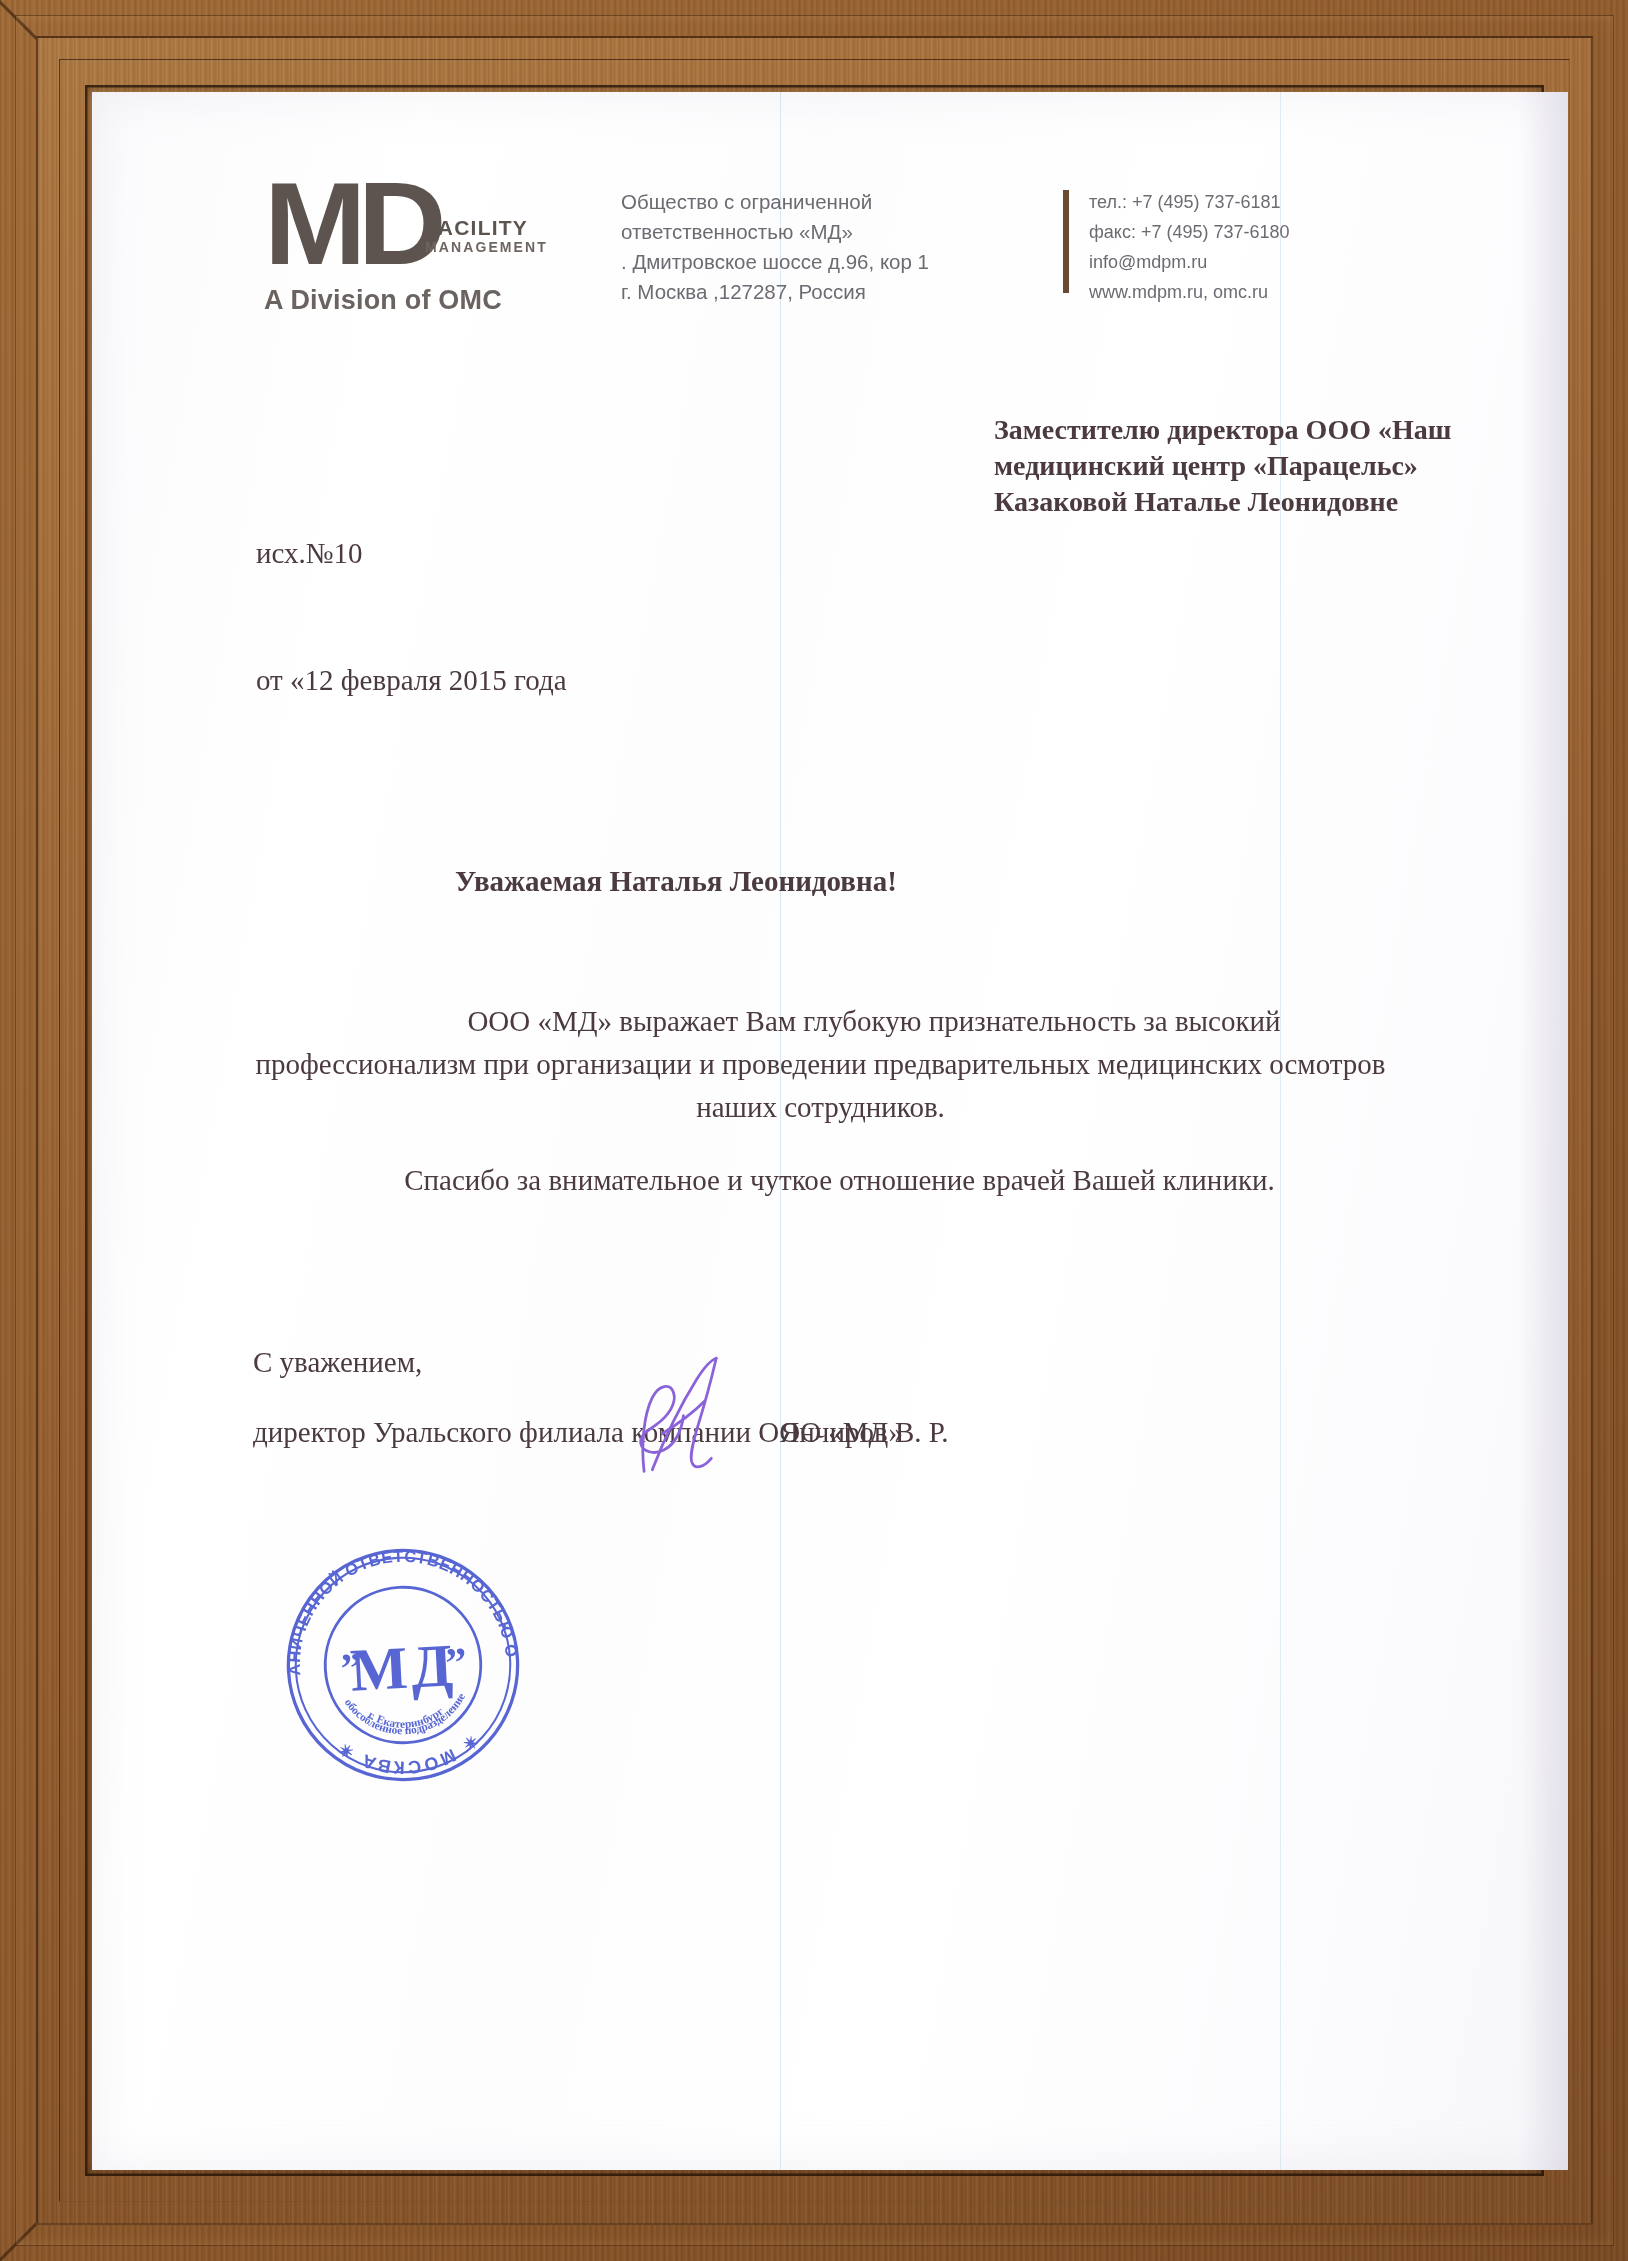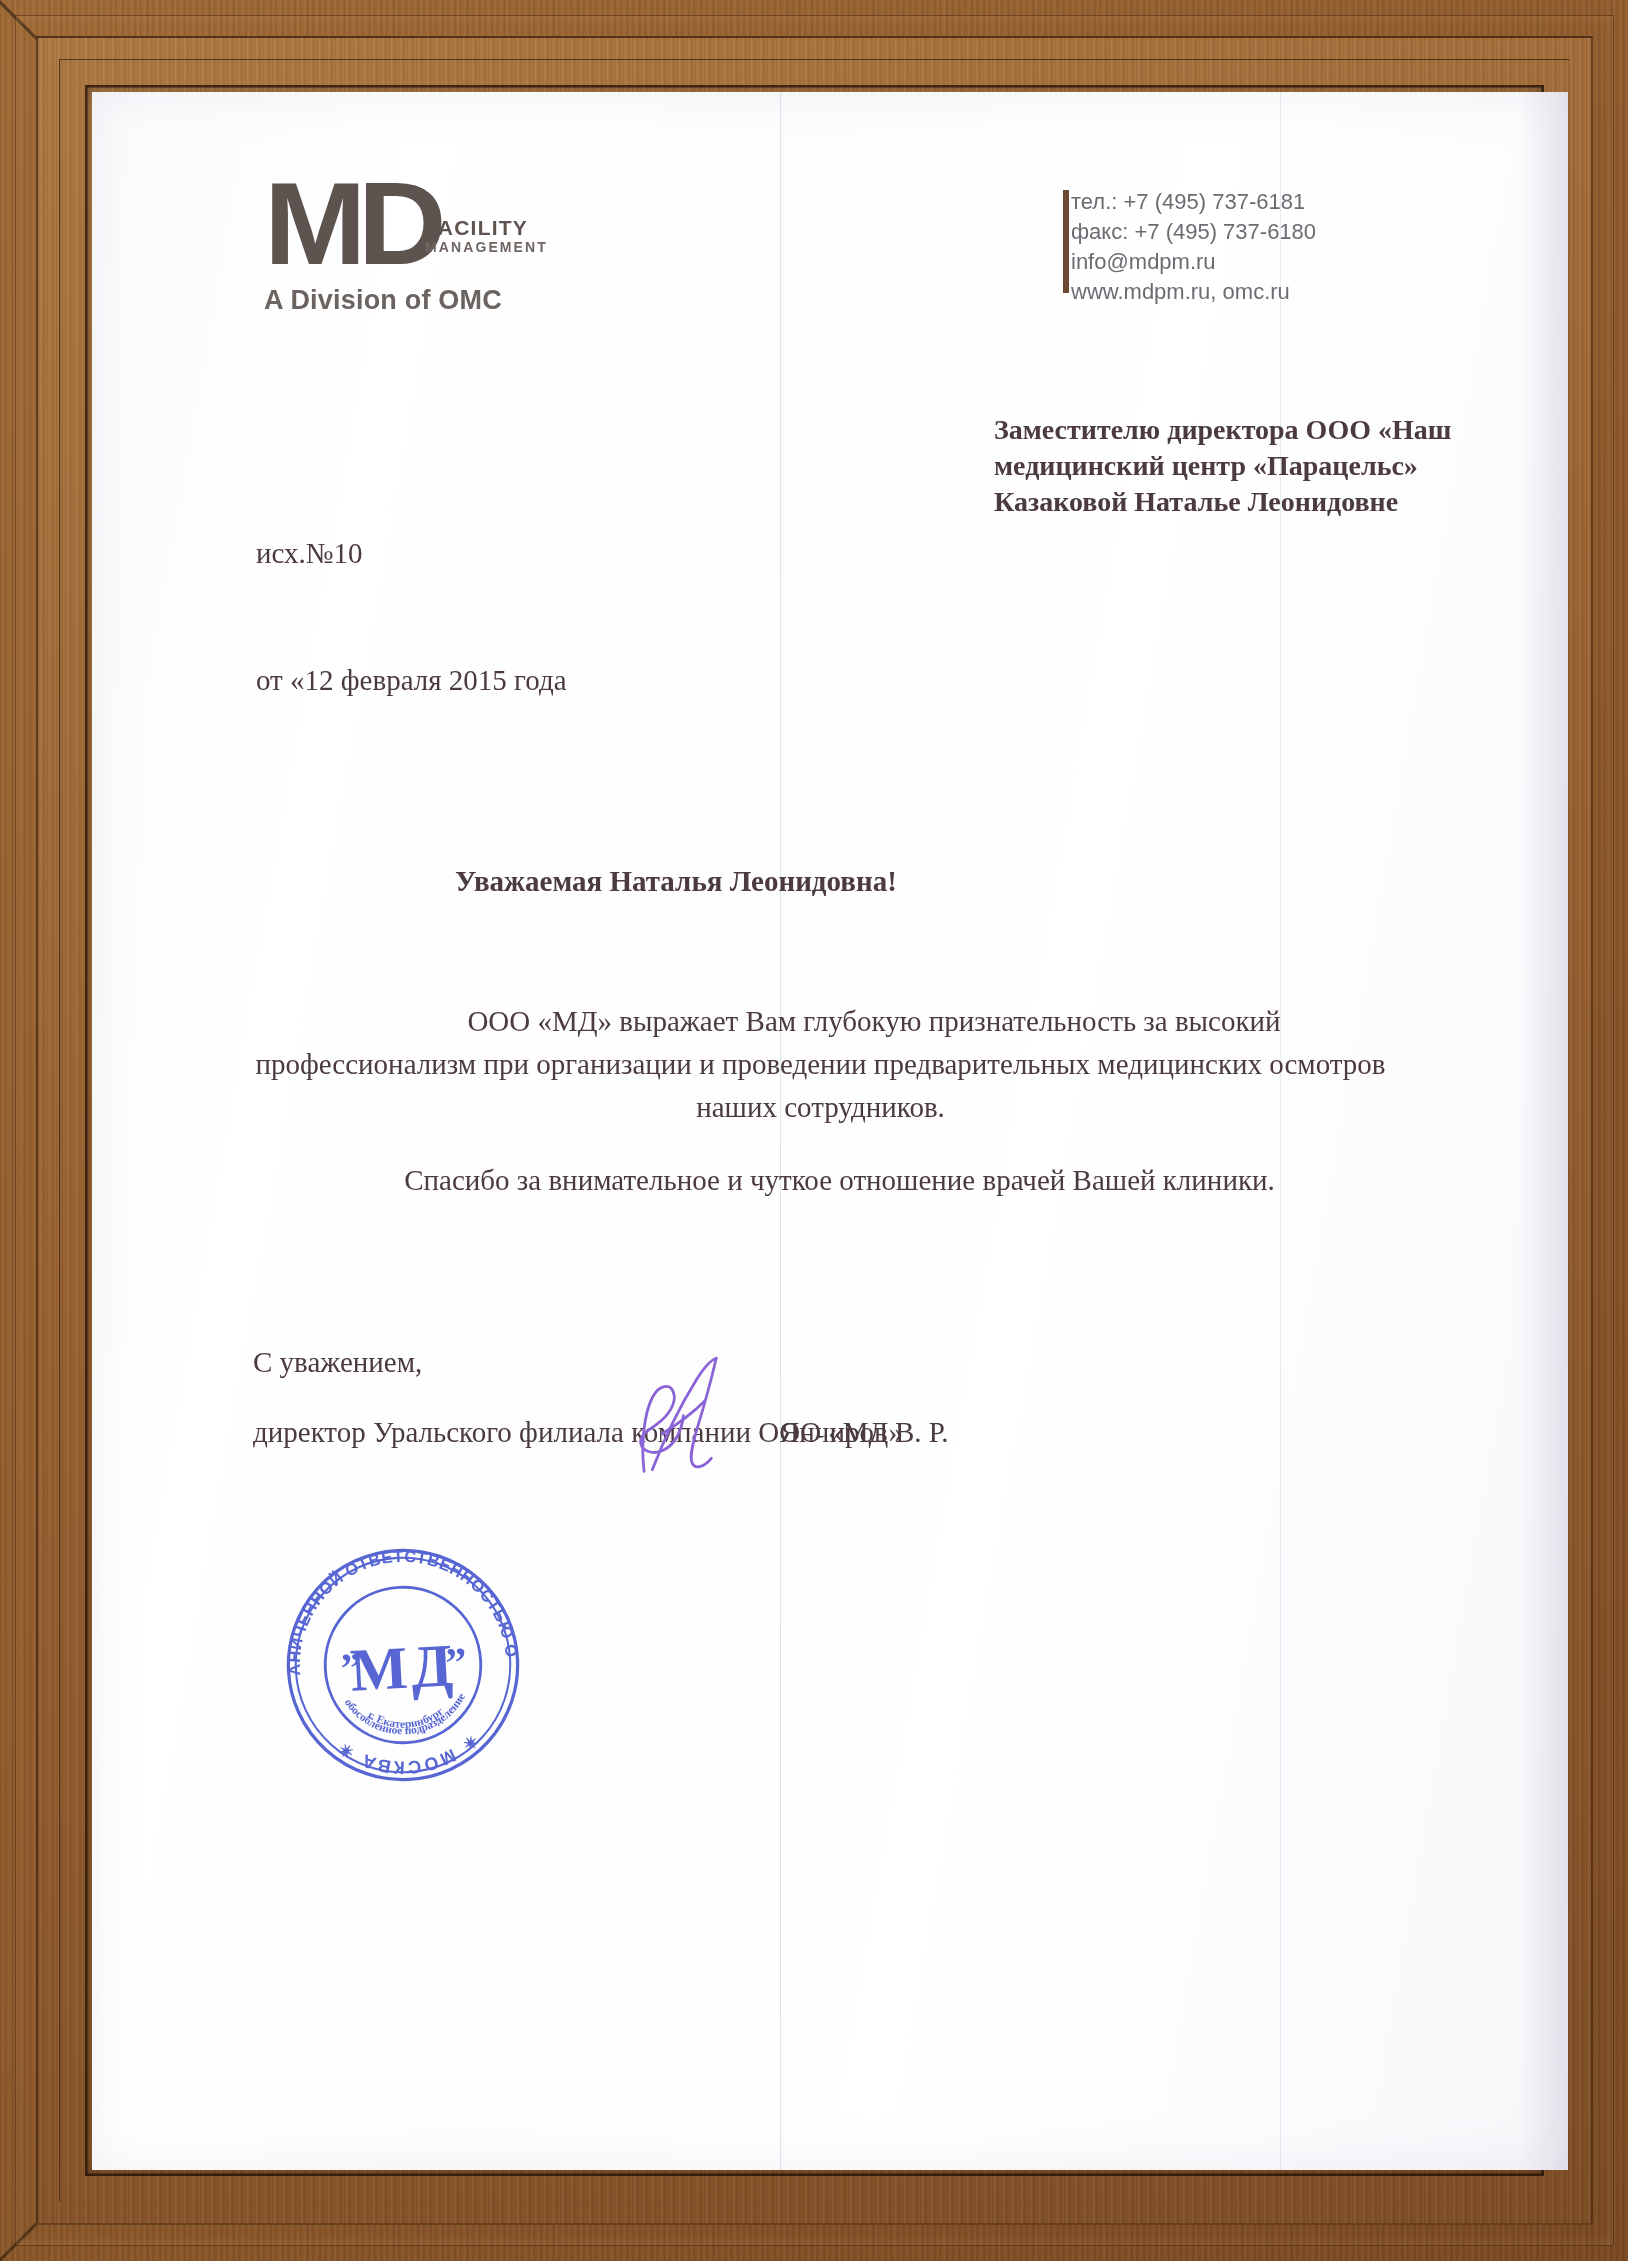--- a/index.html
+++ b/index.html
@@ -172,23 +172,23 @@
     font-family: "Liberation Sans", sans-serif;
     font-size: 20.5px;
     line-height: 30px;
     color: #6d6a72;
     white-space: nowrap;
   }
   .contact-block {
     position: absolute;
     left: 971px;
     top: 95px;
-    padding-left: 8px;
-    font-family: "Liberation Sans", sans-serif;
-    font-size: 22px;
+    padding-left: 26px;
+    font-family: "Liberation Sans", sans-serif;
+    font-size: 18px;
     line-height: 30px;
     color: #6d6a72;
     white-space: nowrap;
   }
   .contact-rule {
     position: absolute;
     left: 0;
     top: 2.5px;
     width: 5.7px;
     height: 103px;
@@ -312,20 +312,26 @@
 
     <div class="logo-block">
       <div class="logo-md">
         <span class="logo-md-text">MD</span>
         <span class="logo-facility">FACILITY</span>
         <span class="logo-management">MANAGEMENT</span>
       </div>
       <div class="logo-division">A Division of OMC</div>
     </div>
 
+    <div class="address-block">
+      <div>Общество с ограниченной</div>
+      <div>ответственностью «МД»</div>
+      <div>. Дмитровское шоссе д.96, кор 1</div>
+      <div>г. Москва ,127287, Россия</div>
+    </div>
 
     <div class="contact-block">
       <div class="contact-rule"></div>
       <div>тел.: +7 (495) 737-6181</div>
       <div>факс: +7 (495) 737-6180</div>
       <div>info@mdpm.ru</div>
       <div>www.mdpm.ru, omc.ru</div>
     </div>
   </div>
 

